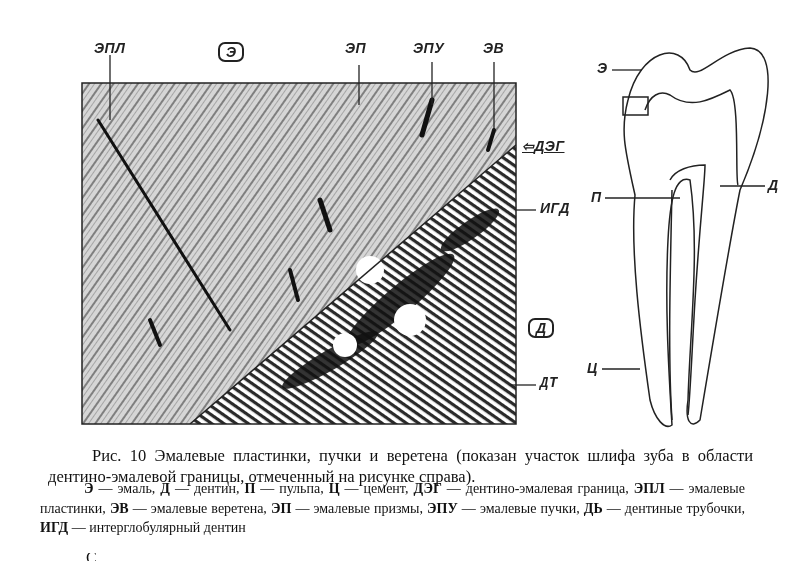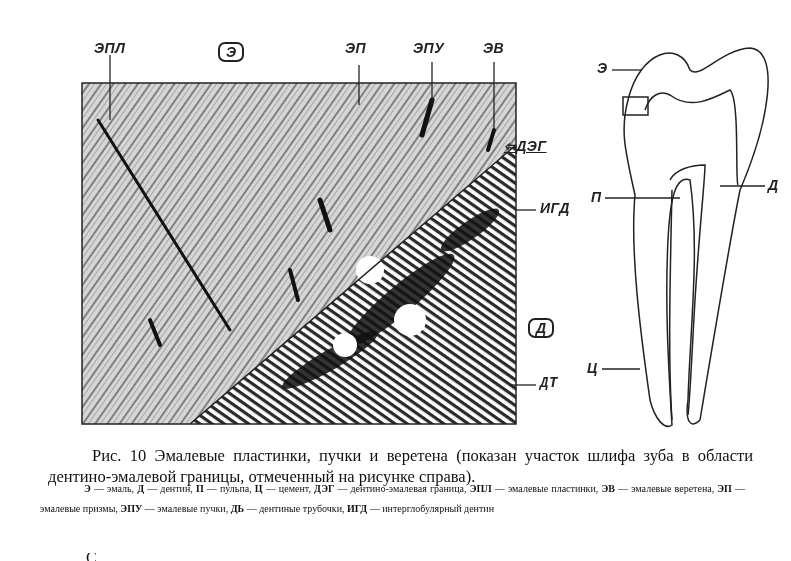--- a/index.html
+++ b/index.html
@@ -1,21 +1,21 @@
 <!DOCTYPE html>
 <html><head>
 <meta charset="utf-8">
 <style>
   html,body{margin:0;padding:0;background:#fff;}
   body{width:791px;height:561px;position:relative;overflow:hidden;font-family:"Liberation Serif",serif;color:#111;}
   .fig{position:absolute;left:0;top:0;width:791px;height:430px;}
   .lbl{position:absolute;font-family:"Liberation Sans",sans-serif;font-style:italic;font-weight:bold;font-size:14px;color:#222;letter-spacing:0.5px;}
   .boxlbl{position:absolute;font-family:"Liberation Sans",sans-serif;font-style:italic;font-weight:bold;font-size:14px;color:#222;border:2px solid #222;border-radius:7px;padding:0 6px;line-height:16px;}
   .caption{position:absolute;left:40px;top:437px;width:705px;font-size:16.5px;line-height:21px;text-indent:44px;text-align:justify;}
-  .legend{position:absolute;left:40px;top:479px;width:705px;font-size:10px;line-height:19.5px;text-indent:44px;text-align:justify;}
+  .legend{position:absolute;left:40px;top:479px;width:705px;font-size:14px;line-height:19.5px;text-indent:44px;text-align:justify;}
   .legend b{font-weight:bold;}
   .cut{position:absolute;left:86px;top:553px;font-size:16px;line-height:10px;height:8px;overflow:hidden;}
 </style>
 </head>
 <body>
 
 <div class="fig">
   <svg width="791" height="430">
     <defs>
       <pattern id="dentin" width="7" height="7" patternUnits="userSpaceOnUse" patternTransform="rotate(35)">
@@ -74,21 +74,21 @@
       <line x1="720" y1="186" x2="765" y2="186"></line>
       <line x1="602" y1="369" x2="640" y2="369"></line>
     </g>
   </svg>
 
   <span class="lbl" style="left:94px;top:40px;">ЭПЛ</span>
   <span class="boxlbl" style="left:218px;top:42px;">Э</span>
   <span class="lbl" style="left:345px;top:40px;">ЭП</span>
   <span class="lbl" style="left:413px;top:40px;">ЭПУ</span>
   <span class="lbl" style="left:483px;top:40px;">ЭВ</span>
-  <span class="lbl" style="left:504px;top:138px;text-decoration:underline;">⇦<span>ДЭГ</span></span>
+  <span class="lbl" style="left:522px;top:138px;text-decoration:underline;">⇦<span>ДЭГ</span></span>
   <span class="lbl" style="left:540px;top:200px;">ИГД</span>
   <span class="boxlbl" style="left:528px;top:318px;">Д</span>
   <span class="lbl" style="left:540px;top:375px;font-family:Liberation Mono, monospace;">ДТ</span>
 
   <span class="lbl" style="left:597px;top:60px;">Э</span>
   <span class="lbl" style="left:591px;top:189px;">П</span>
   <span class="lbl" style="left:768px;top:177px;">Д</span>
   <span class="lbl" style="left:587px;top:360px;">Ц</span>
 </div>
 

